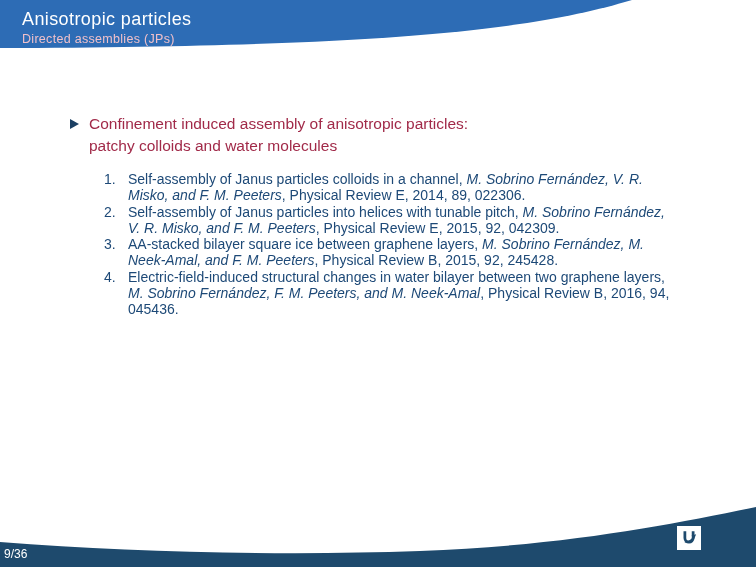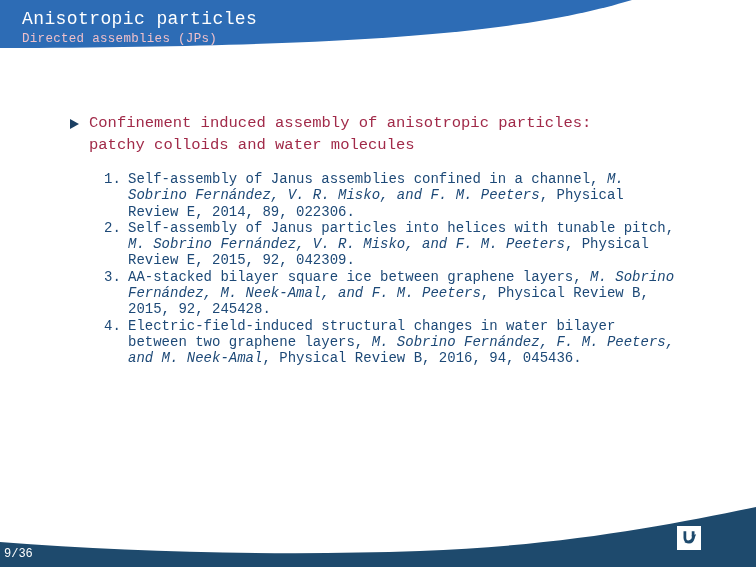--- a/index.html
+++ b/index.html
@@ -1,21 +1,21 @@
 <!DOCTYPE html>
 <html style="--header-blue: #2d6cb5; --footer-navy: #1e4a6d; --accent-maroon: #a12a49; --body-navy: #1d4977; --bullet-navy: #1b3f63; --subtitle-pink: #efc0ca;"><head>
 <meta charset="utf-8">
 <style>
   html, body { margin: 0; padding: 0; background: #888; }
   .slide {
     position: relative;
     width: 756px; height: 567px;
     background: #ffffff;
     overflow: hidden;
-    font-family: Liberation Mono, monospace;
+    font-family: Liberation Sans, sans-serif;
   }
 
   
   .header-swoosh { position: absolute; top: 0; left: 0; display: block; }
   .header-swoosh path { fill: var(--header-blue, #2d6cb5); }
   .header-text { position: absolute; left: 22px; top: 8px; }
   .slide-title {
     color: #ffffff; font-size: 18px; letter-spacing: 0.4px; line-height: 22px;
   }
   .slide-subtitle {
@@ -84,21 +84,21 @@
       <div class="bullet-text maroon">
         <div>Confinement induced assembly of anisotropic particles:</div>
         <div>patchy colloids and water molecules</div>
       </div>
     </div>
 
 
     <ol class="pubs">
       <li>
         <span class="num">1.</span>
-        <span><span>Self-assembly of Janus assemblies confined in a channel, </span><span class="it">M. Sobrino Fernández, V. R. Misko, and F. M. Peeters</span><span>, Physical Review E, 2014, 89, 022306.</span></span>
+        <span><span>Self-assembly of Janus particles colloids in a channel, </span><span class="it">M. Sobrino Fernández, V. R. Misko, and F. M. Peeters</span><span>, Physical Review E, 2014, 89, 022306.</span></span>
       </li>
       <li>
         <span class="num">2.</span>
         <span><span>Self-assembly of Janus particles into helices with tunable pitch, </span><span class="it">M. Sobrino Fernández, V. R. Misko, and F. M. Peeters</span><span>, Physical Review E, 2015, 92, 042309.</span></span>
       </li>
       <li>
         <span class="num">3.</span>
         <span><span>AA-stacked bilayer square ice between graphene layers, </span><span class="it">M. Sobrino Fernández, M. Neek-Amal, and F. M. Peeters</span><span>, Physical Review B, 2015, 92, 245428.</span></span>
       </li>
       <li>

